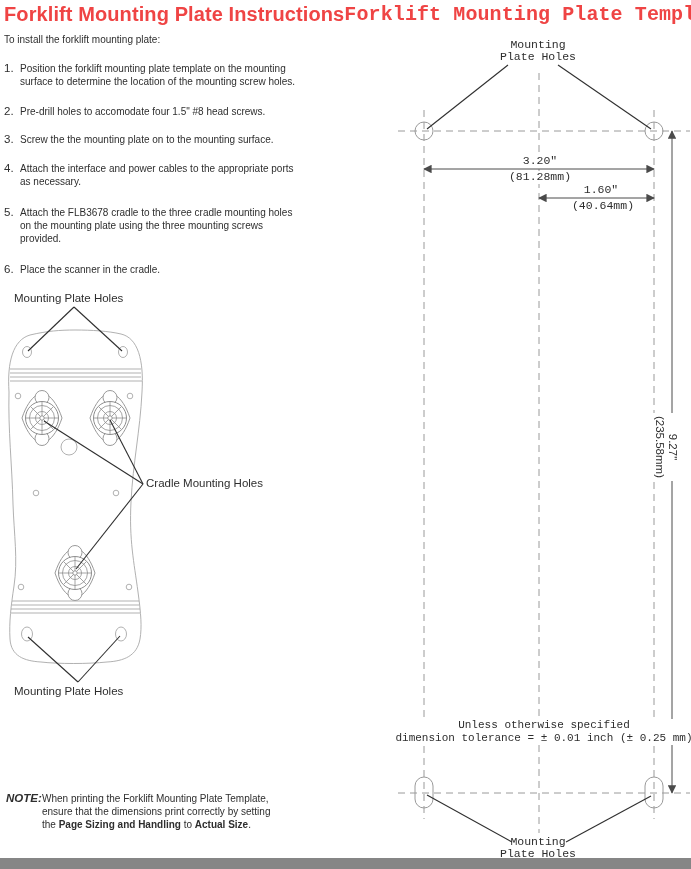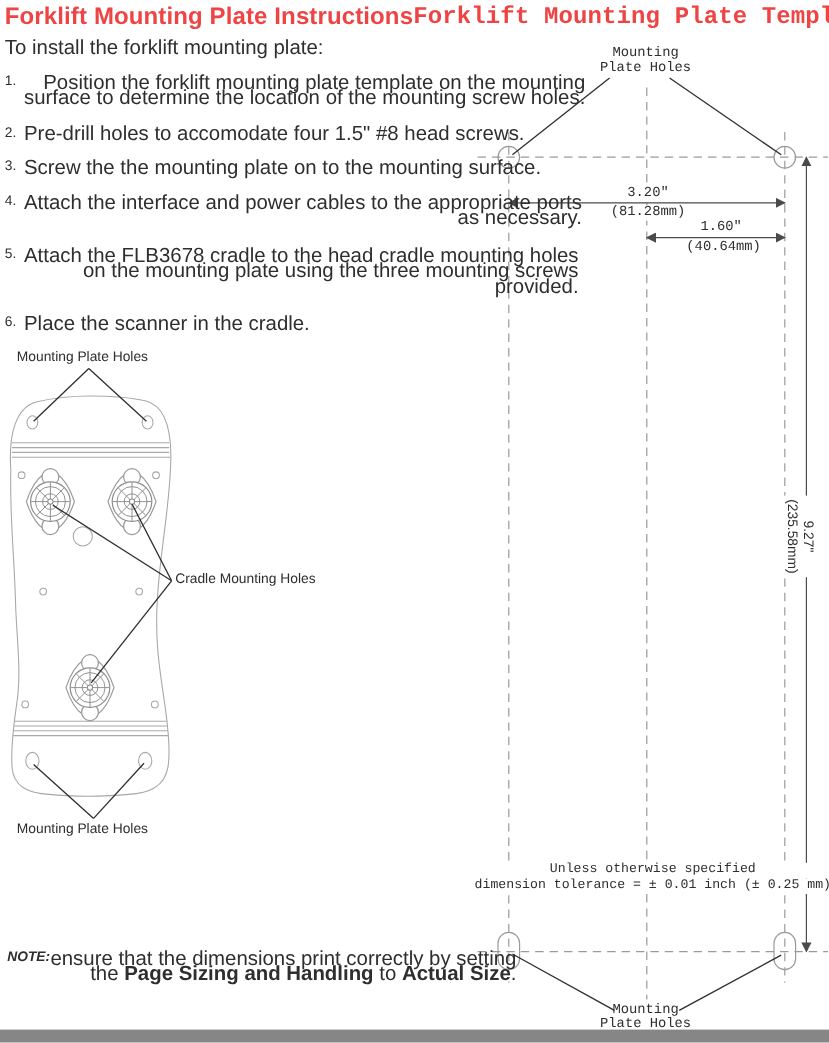--- a/index.html
+++ b/index.html
@@ -1,20 +1,20 @@
 <!DOCTYPE html>
 <html><head>
 <meta charset="utf-8">
 <style>
   html,body{margin:0;padding:0;background:#e8e8e8;}
   #page{position:relative;width:691px;height:869px;background:#ffffff;overflow:hidden;
         font-family:"Liberation Sans","DejaVu Sans",sans-serif;color:#2e2e2e;}
   .abs{position:absolute;}
   .ttl{font-size:20px;font-weight:700;color:#ef4444;letter-spacing:.1px;white-space:nowrap;}
-  .line{white-space:nowrap;font-size:17px;line-height:13px;text-align:right;}
+  .line{white-space:nowrap;font-size:10px;line-height:13px;}
   .item{display:flex;}
   .num{width:16px;flex:none;font-size:11.5px;line-height:13px;}
   .lbl{font-size:11.5px;line-height:12px;white-space:nowrap;}
   .ctr{transform:translateX(-50%);text-align:center;font-family:Liberation Mono, monospace;}
   .wbg{background:#fff;padding:0 2px;}
   .dimtxt{font-size:11.5px;line-height:12.5px;white-space:nowrap;}
   .rot{transform:translate(-50%,-50%) rotate(90deg);text-align:center;background:#fff;
        font-size:11.5px;line-height:13px;white-space:nowrap;padding:1px 3px;}
   .tol{font-size:11px;line-height:13px;text-align:center;white-space:nowrap;background:#fff;padding:0 3px;}
   .note-row{display:flex;width:330px;}
@@ -147,39 +147,40 @@
   <div class="abs item" style="left:4px;top:162px;">
     <span class="num">4.</span>
     <span>
       <div class="line">Attach the interface and power cables to the appropriate ports</div>
       <div class="line">as necessary.</div>
     </span>
   </div>
   <div class="abs item" style="left:4px;top:206px;">
     <span class="num">5.</span>
     <span>
-      <div class="line">Attach the FLB3678 cradle to the head cradle mounting holes</div>
+      <div class="line">Attach the FLB3678 cradle to the three cradle mounting holes</div>
       <div class="line">on the mounting plate using the three mounting screws</div>
       <div class="line">provided.</div>
     </span>
   </div>
   <div class="abs item" style="left:4px;top:263px;">
     <span class="num">6.</span>
     <span>
       <div class="line">Place the scanner in the cradle.</div>
     </span>
   </div>
 
   <div class="abs lbl" style="left:14px;top:292px;">Mounting Plate Holes</div>
   <div class="abs lbl" style="left:146px;top:477px;">Cradle Mounting Holes</div>
   <div class="abs lbl" style="left:14px;top:685px;">Mounting Plate Holes</div>
 
   <div class="abs note-row" style="left:6px;top:792px;">
     <span class="note-label">NOTE:</span>
     <span class="note-body">
+      <div class="line">When printing the Forklift Mounting Plate Template,</div>
       <div class="line">ensure that the dimensions print correctly by setting</div>
       <div class="line"><span>the </span><b>Page Sizing and Handling</b><span> to </span><b>Actual Size</b><span>.</span></div>
     </span>
   </div>
 
   <div class="abs ttl ctr" style="left:538px;top:3px;">Forklift Mounting Plate Template</div>
 
   <div class="abs ctr" style="left:538px;top:39px;">
     <div class="lbl">Mounting</div>
     <div class="lbl">Plate Holes</div>

